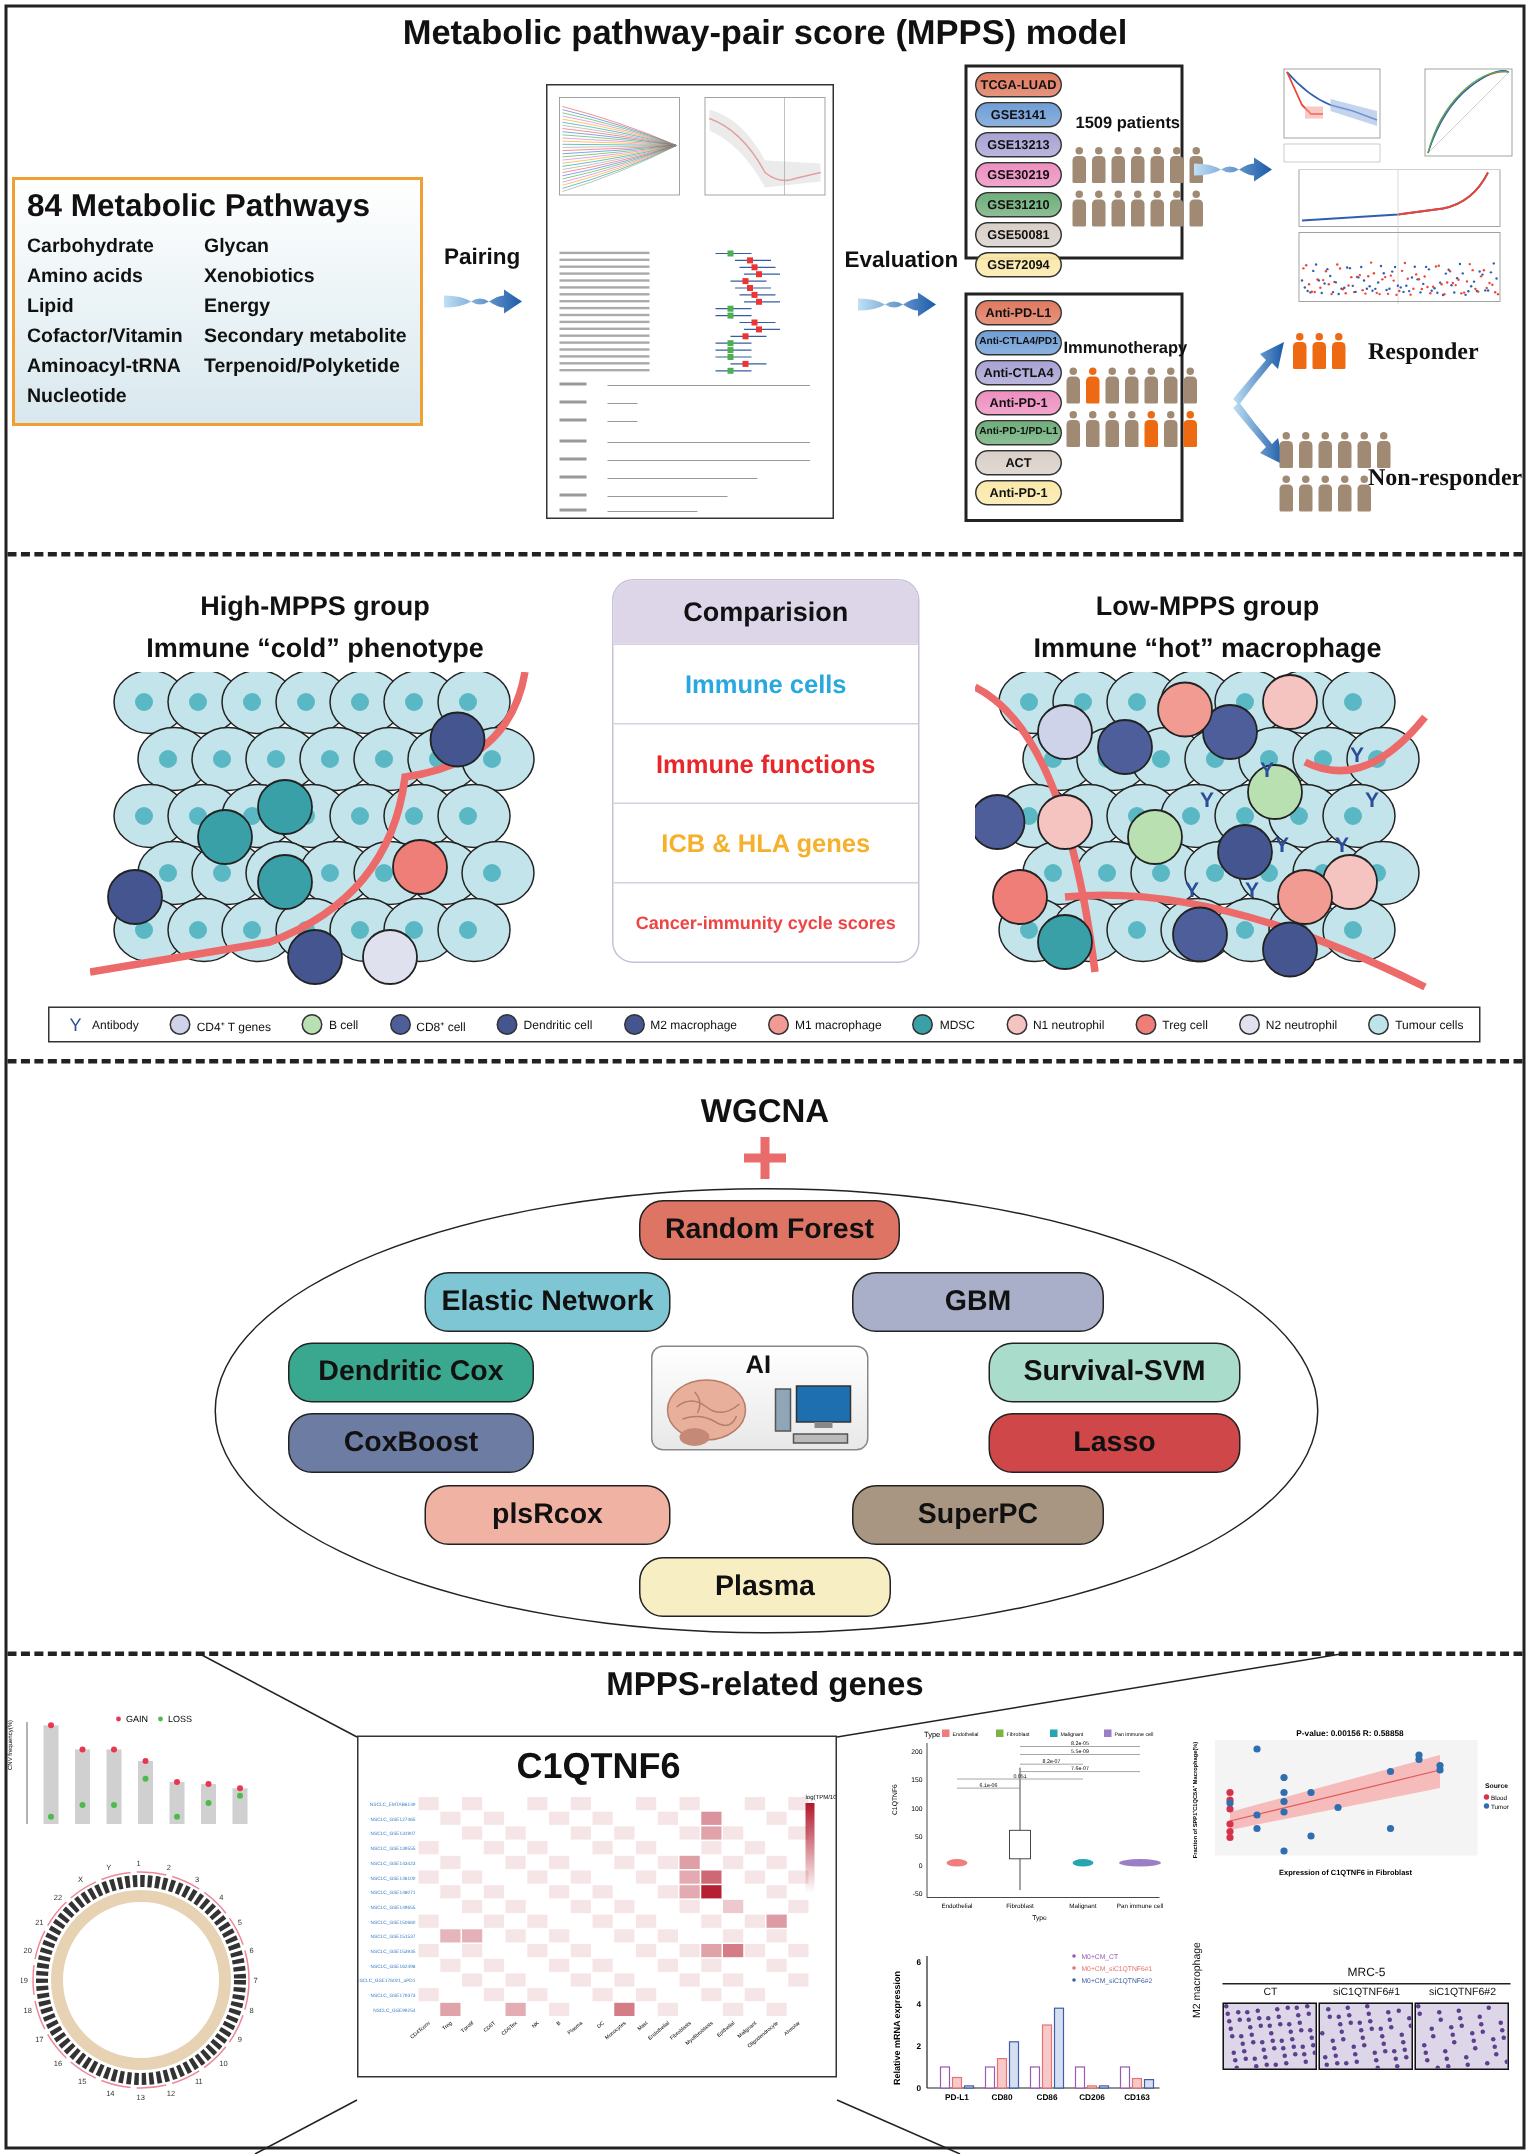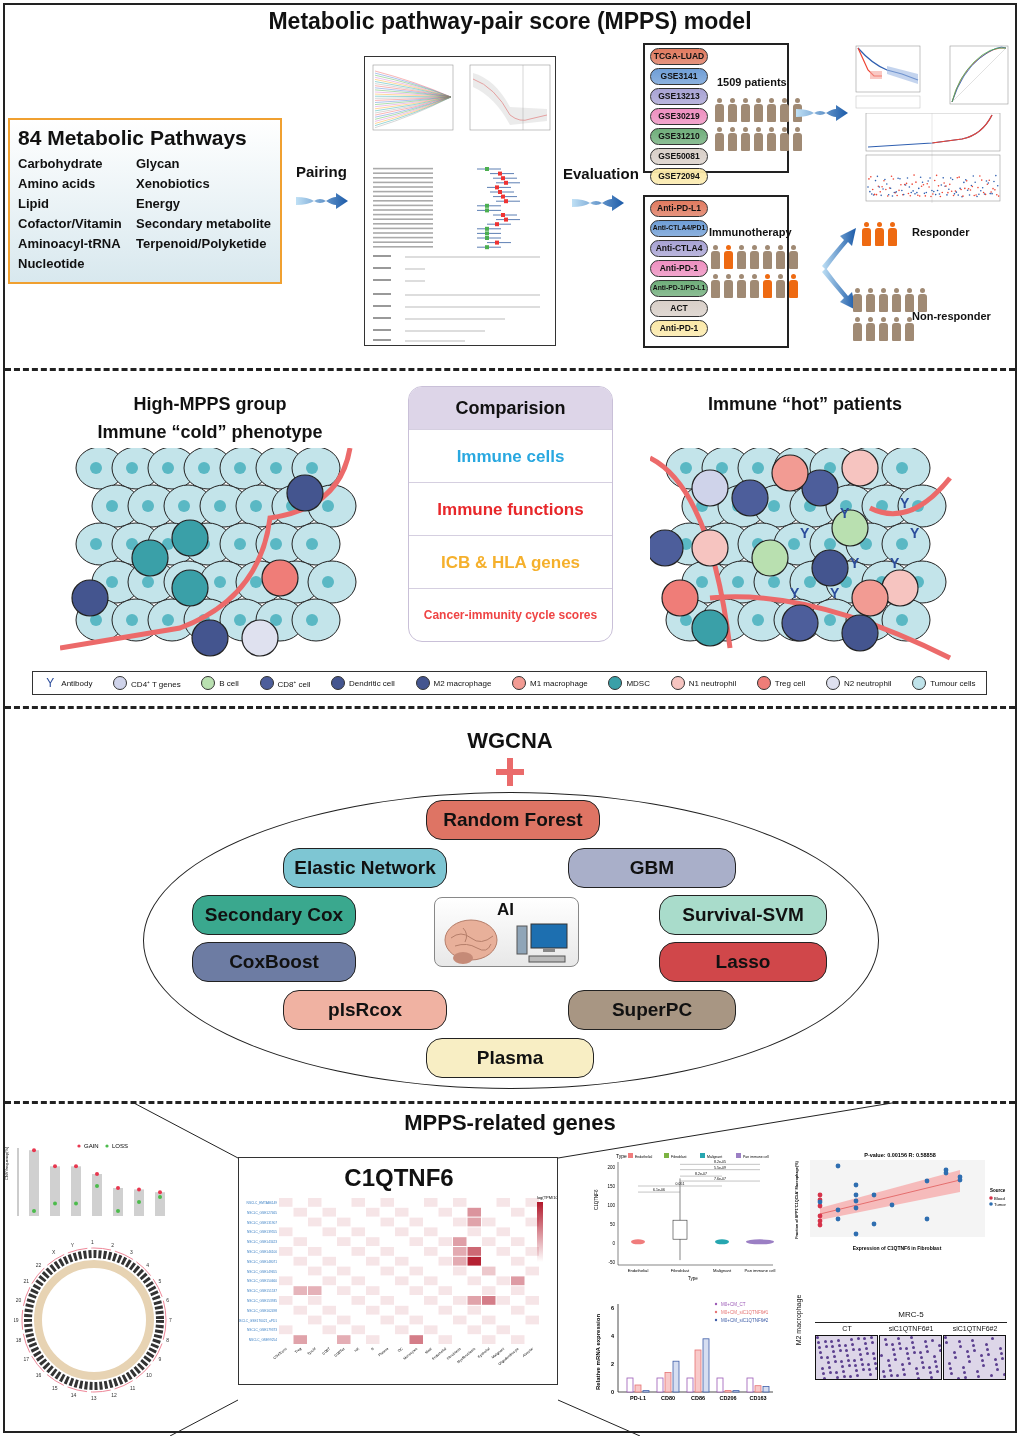--- a/index.html
+++ b/index.html
@@ -15,21 +15,21 @@
   .arrow-label { font-weight: bold; font-size: 15px; }
   .arrow { width: 52px; height: 18px; }
   .minifig { left: 364px; top: 56px; width: 192px; height: 290px; border: 1.5px solid #333; background: #fff; }
   .cohort-box { border: 2px solid #222; background: #fff; }
   .pill { width: 58px; height: 17px; border: 1.5px solid #333; border-radius: 9px; font-size: 8.5px; font-weight: bold; text-align: center; line-height: 14px; margin: 3px 0 0 5px; }
   .people { display: flex; gap: 4px; }
   .person { width: 9px; height: 24px; position: relative; }
   .person::before { content: ""; position: absolute; left: 2px; top: 0; width: 5px; height: 5px; border-radius: 50%; background: currentColor; }
   .person::after { content: ""; position: absolute; left: 0; top: 6px; width: 9px; height: 18px; background: currentColor; border-radius: 3px 3px 1px 1px; }
   .bold13 { font-weight: bold; font-size: 11px; }
-  .bold15 { font-weight: bold; font-size: 11px; }
+  .bold15 { font-weight: bold; font-size: 16px; font-family: Liberation Serif, serif; }
   
   .group-title { font-weight: bold; font-size: 18px; text-align: center; line-height: 28px; }
   .compare { left: 408px; top: 386px; width: 205px; height: 256px; border: 1.5px solid #c9c0d8; border-radius: 14px; overflow: hidden; background: #fff; }
   .compare .head { height: 42px; background: #ddd5e8; font-weight: bold; font-size: 18px; text-align: center; line-height: 42px; }
   .compare .row { height: 53px; border-top: 1.5px solid #d5cfe0; text-align: center; font-weight: bold; line-height: 53px; font-size: 17px; }
   .legend-bar { left: 32px; top: 671px; width: 955px; height: 24px; border: 1.5px solid #333; display: flex; align-items: center; justify-content: space-around; font-size: 8px; }
   .legend-item { display: flex; align-items: center; gap: 4px; }
   .leg-icon { width: 14px; height: 14px; border-radius: 50%; border: 1px solid #333; }
   
   .ellipse { left: 143px; top: 792px; width: 736px; height: 297px; border: 1.5px solid #222; border-radius: 50%; }
@@ -458,21 +458,22 @@
       <div class="person" style="color:#a08a74"></div>
     </div>
   </div>
 <div class="abs bold15" style="left:912px;top:310px">Non-responder</div>
 
 <div class="abs group-title" style="left:80px;top:390px;width:260px">
   <div>High-MPPS group</div>
   <div>Immune “cold” phenotype</div>
 </div>
 <div class="abs group-title" style="left:670px;top:390px;width:270px">
-  <div>Immune “hot” patients</div>
+  <div>Low-MPPS group</div>
+  <div>Immune “hot” macrophage</div>
 </div>
 
 <svg class="abs" style="left:60px;top:448px" width="310" height="215" viewBox="0 0 310 215" id="coldSvg">
     <ellipse cx="40" cy="20" rx="24" ry="21" fill="#c3e4ea" stroke="#222" stroke-width="1"></ellipse>
     <circle cx="36" cy="20" r="6" fill="#5ab8c4"></circle>
     <ellipse cx="76" cy="20" rx="24" ry="21" fill="#c3e4ea" stroke="#222" stroke-width="1"></ellipse>
     <circle cx="72" cy="20" r="6" fill="#5ab8c4"></circle>
     <ellipse cx="112" cy="20" rx="24" ry="21" fill="#c3e4ea" stroke="#222" stroke-width="1"></ellipse>
     <circle cx="108" cy="20" r="6" fill="#5ab8c4"></circle>
     <ellipse cx="148" cy="20" rx="24" ry="21" fill="#c3e4ea" stroke="#222" stroke-width="1"></ellipse>
@@ -711,21 +712,21 @@
 <div class="abs title" style="left:0;top:728px;width:1020px;font-size:22px">WGCNA</div>
 <svg class="abs" style="left:494px;top:756px" width="32" height="32" viewBox="0 0 32 32">
   <rect x="13" y="2" width="6" height="28" fill="#ea6b6b"></rect>
     <rect x="2" y="13" width="28" height="6" fill="#ea6b6b"></rect>
 </svg>
 <div class="abs ellipse"></div>
 <div id="algos">
     <div class="abs algo" style="left:426px;top:800px;width:174px;background:#de7464">Random Forest</div>
     <div class="abs algo" style="left:283px;top:848px;width:164px;background:#7ec6d3">Elastic Network</div>
     <div class="abs algo" style="left:568px;top:848px;width:168px;background:#a9afc9">GBM</div>
-    <div class="abs algo" style="left:192px;top:895px;width:164px;background:#3aa88e">Secondary Cox</div>
+    <div class="abs algo" style="left:192px;top:895px;width:164px;background:#3aa88e">Dendritic Cox</div>
     <div class="abs algo" style="left:659px;top:895px;width:168px;background:#a9dccb">Survival-SVM</div>
     <div class="abs algo" style="left:192px;top:942px;width:164px;background:#6d7ca3">CoxBoost</div>
     <div class="abs algo" style="left:659px;top:942px;width:168px;background:#d0474a">Lasso</div>
     <div class="abs algo" style="left:283px;top:990px;width:164px;background:#f0b2a2">plsRcox</div>
     <div class="abs algo" style="left:568px;top:990px;width:168px;background:#a89683">SuperPC</div>
     <div class="abs algo" style="left:426px;top:1038px;width:168px;background:#f8eec4">Plasma</div>
   </div>
 <div class="abs" style="left:434px;top:897px;width:145px;height:70px;border:1px solid #888;border-radius:8px;background:linear-gradient(#fff,#e8e8e8)">
   <div class="abs" style="left:62px;top:2px;font-weight:bold;font-size:17px">AI</div>
   <svg class="abs" style="left:6px;top:14px" width="134" height="54" viewBox="0 0 134 54">

